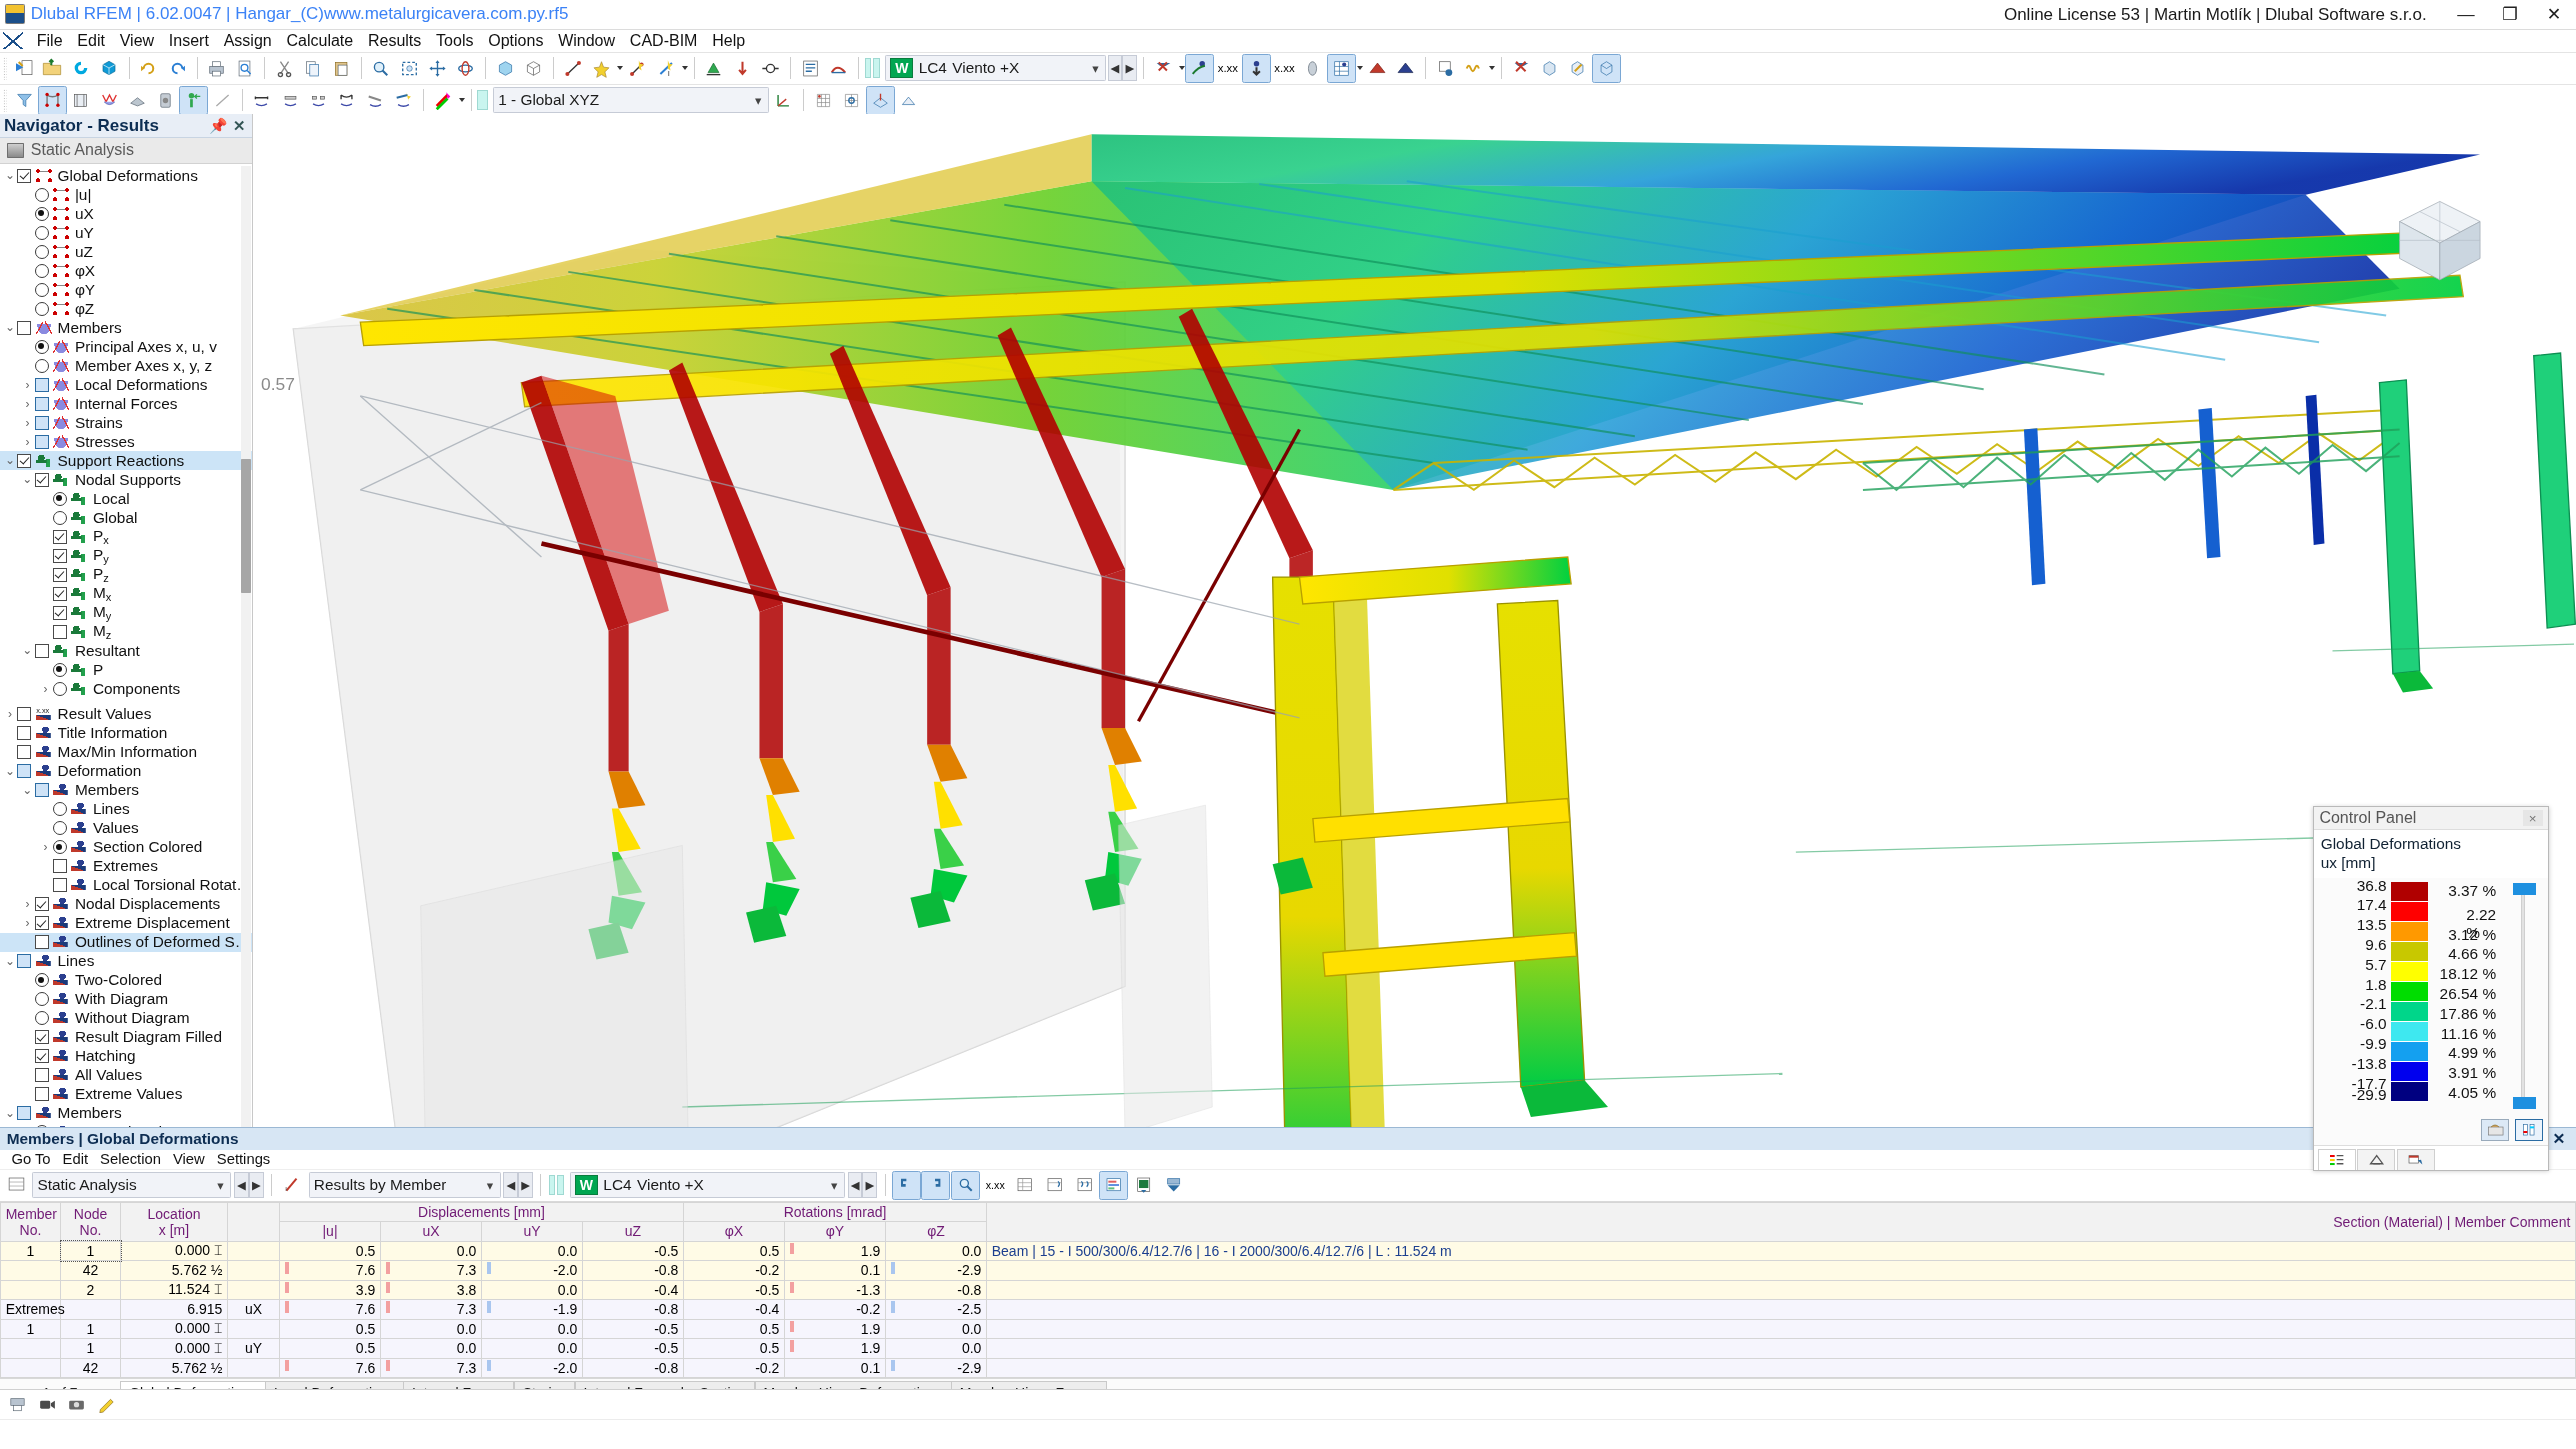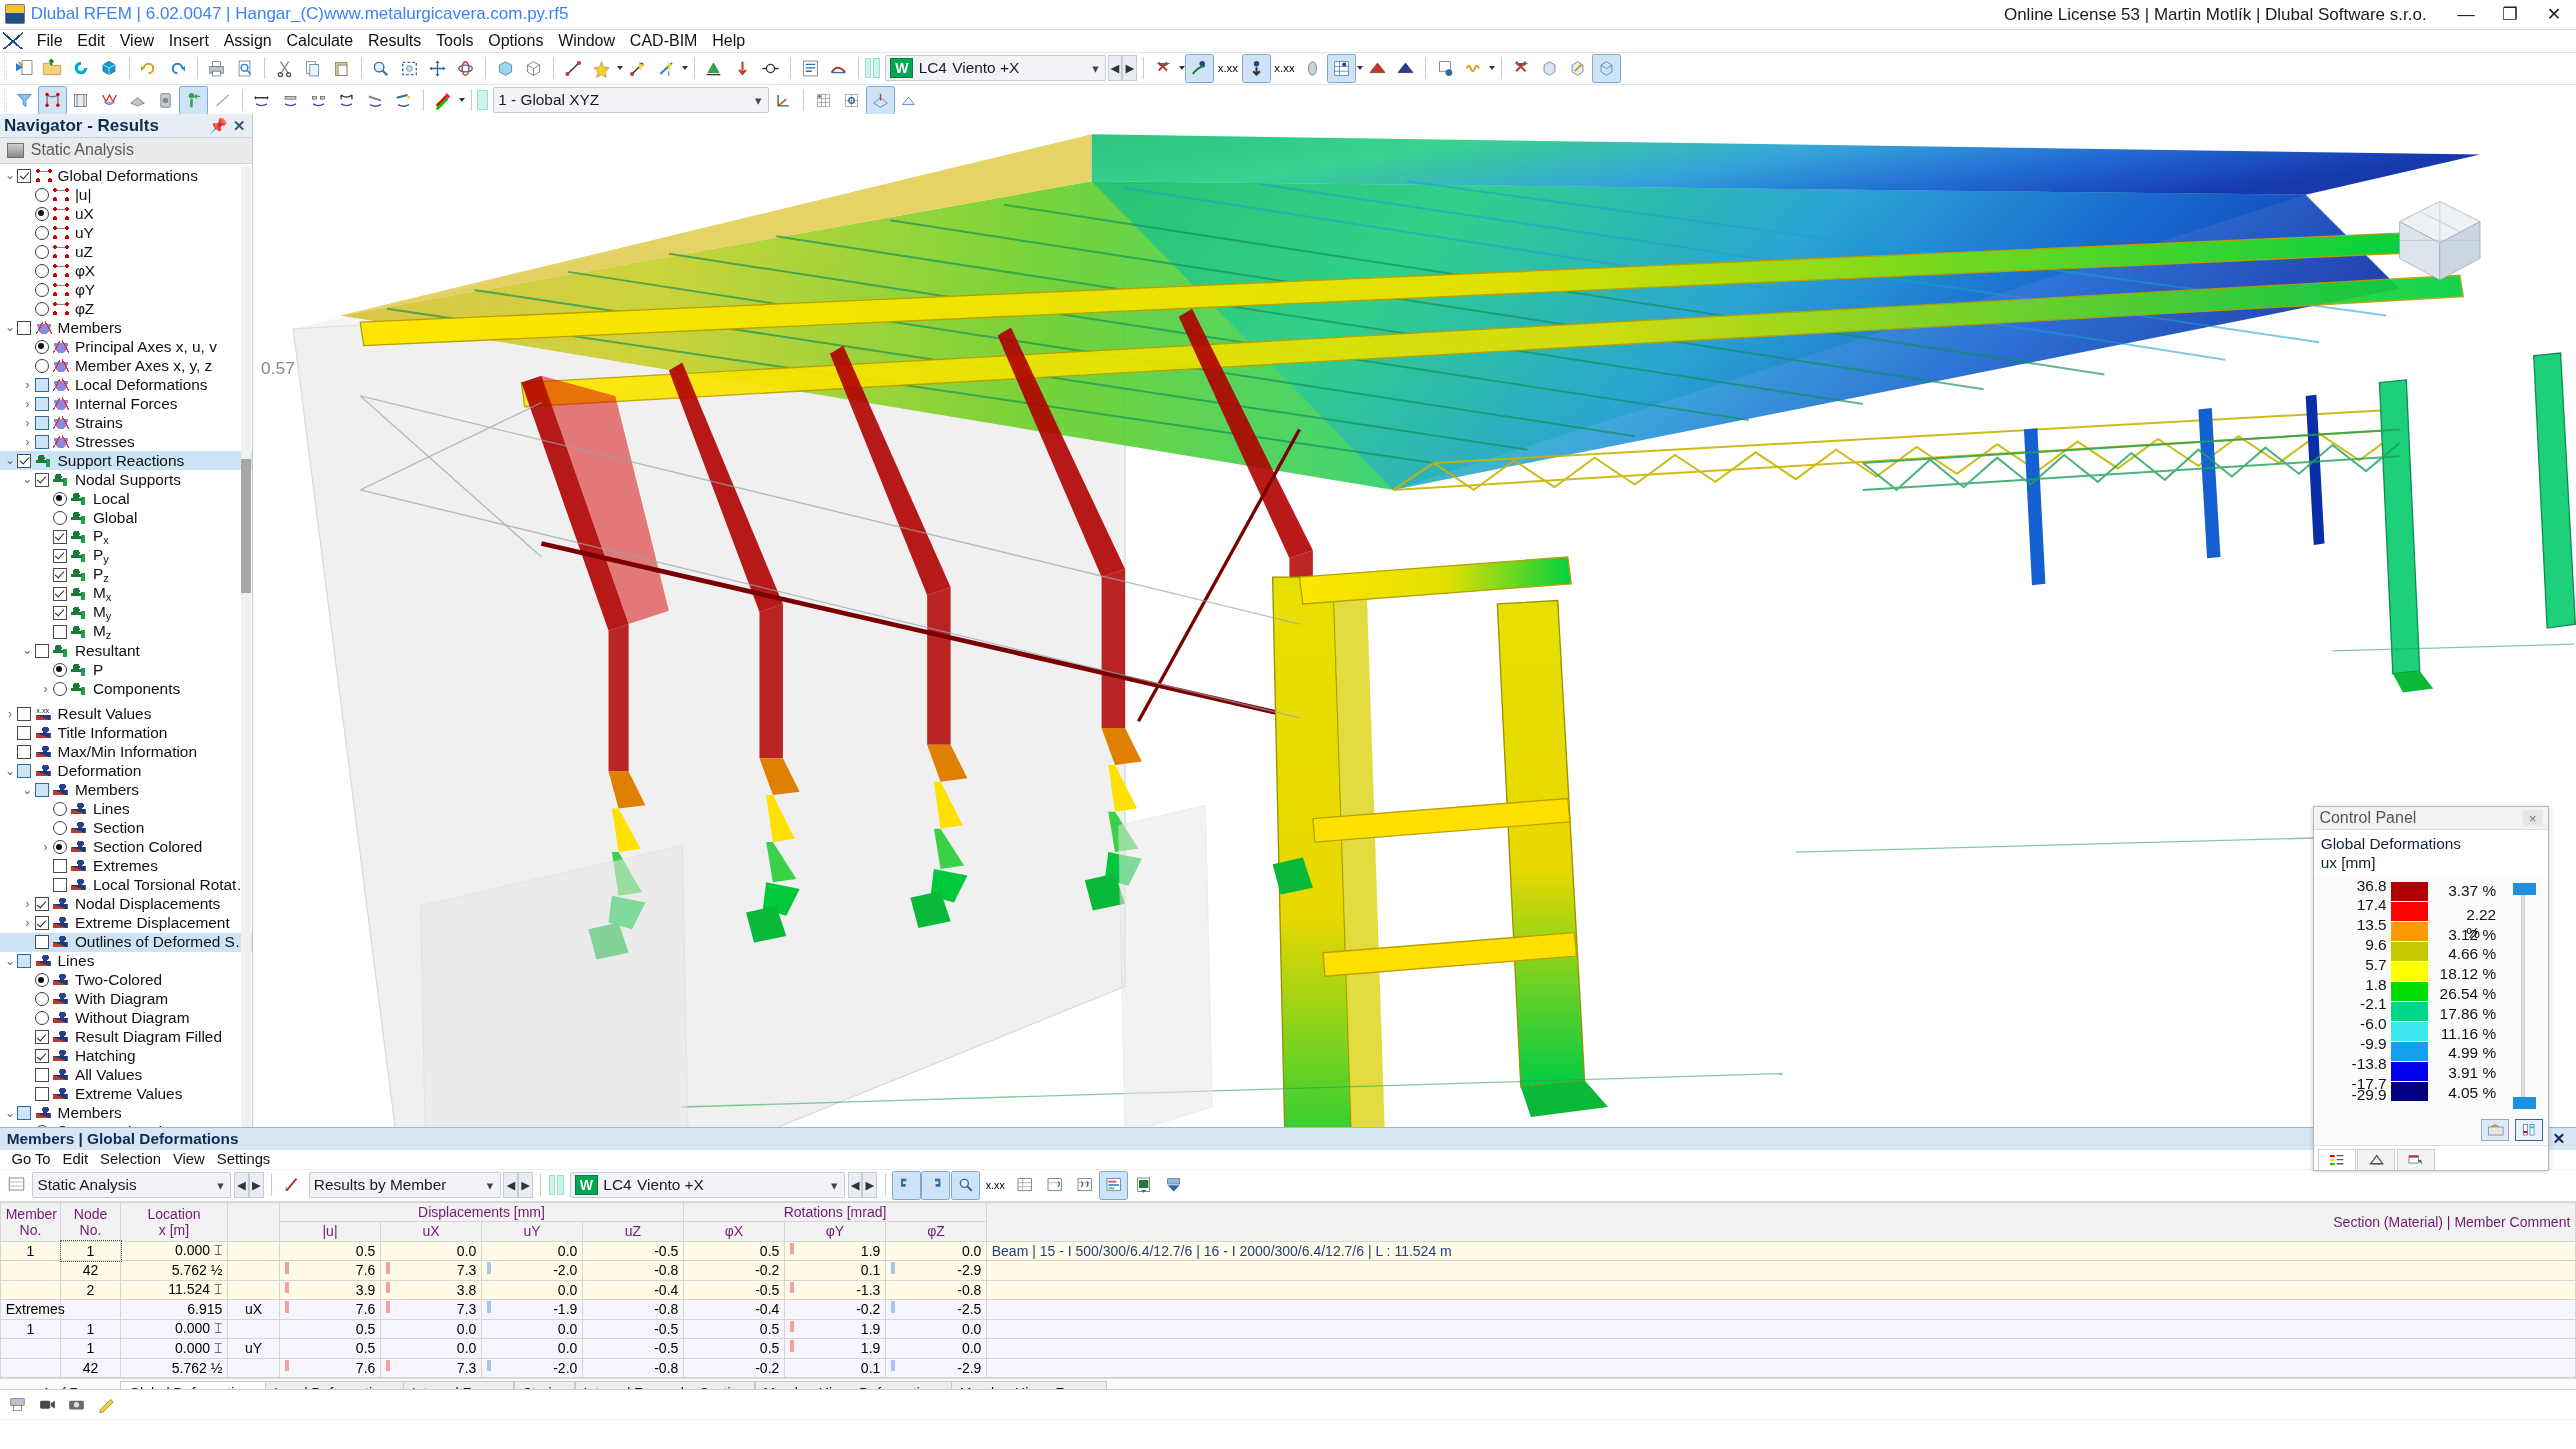--- a/index.html
+++ b/index.html
@@ -910,21 +910,21 @@
             <div class="row" style="padding-left: 38px;">
               <span class="exp none">&nbsp;</span>
               <span class="rdo"></span>
               <span class="ic ic-eye"></span>
               <span class="lbl">Lines</span>
             </div>
             <div class="row" style="padding-left: 38px;">
               <span class="exp none">&nbsp;</span>
               <span class="rdo"></span>
               <span class="ic ic-eye"></span>
-              <span class="lbl">Section</span>
+              <span class="lbl">Values</span>
             </div>
             <div class="row" style="padding-left: 38px;">
               <span class="exp">›</span>
               <span class="rdo on"></span>
               <span class="ic ic-eye"></span>
               <span class="lbl">Section Colored</span>
             </div>
             <div class="row" style="padding-left: 38px;">
               <span class="exp none">&nbsp;</span>
               <span class="cbx"></span>
@@ -1298,21 +1298,21 @@
           <line x1="0" y1="0" x2="-30" y2="26" stroke="#2b3f8f" stroke-width="4"></line>
         </g>
 
         <g transform="translate(1700,1730)">
           <line x1="0" y1="0" x2="0" y2="-40" stroke="#1b7a2e" stroke-width="4"></line>
           <line x1="0" y1="0" x2="36" y2="18" stroke="#c0392b" stroke-width="4"></line>
           <line x1="0" y1="0" x2="-26" y2="22" stroke="#2b3f8f" stroke-width="4"></line>
         </g>
       </svg>
 
-      <div class="vp-label" style="left: 8px; top: 244px; text-align: right;">0.57</div>
+      <div class="vp-label" style="left: 8px; top: 260px; text-align: right;">0.57</div>
       <div class="vp-label" style="left: 303px; top: 1112px; color:#c0392b; font-size:14.8px;">X</div>
       <div class="vp-label" style="left: 254px; top: 1106px; color:#2b3f8f; font-size:14.8px;">Y</div>
       <div class="vp-label" style="left: 268px; top: 1038px; color:#1b7a2e; font-size:14.8px;">Z</div>
 
       <div class="cpanel">
         <div class="cp-head">
           <span>Control Panel</span>
           <span class="cp-x">×</span>
         </div>
         <div class="cp-title">

